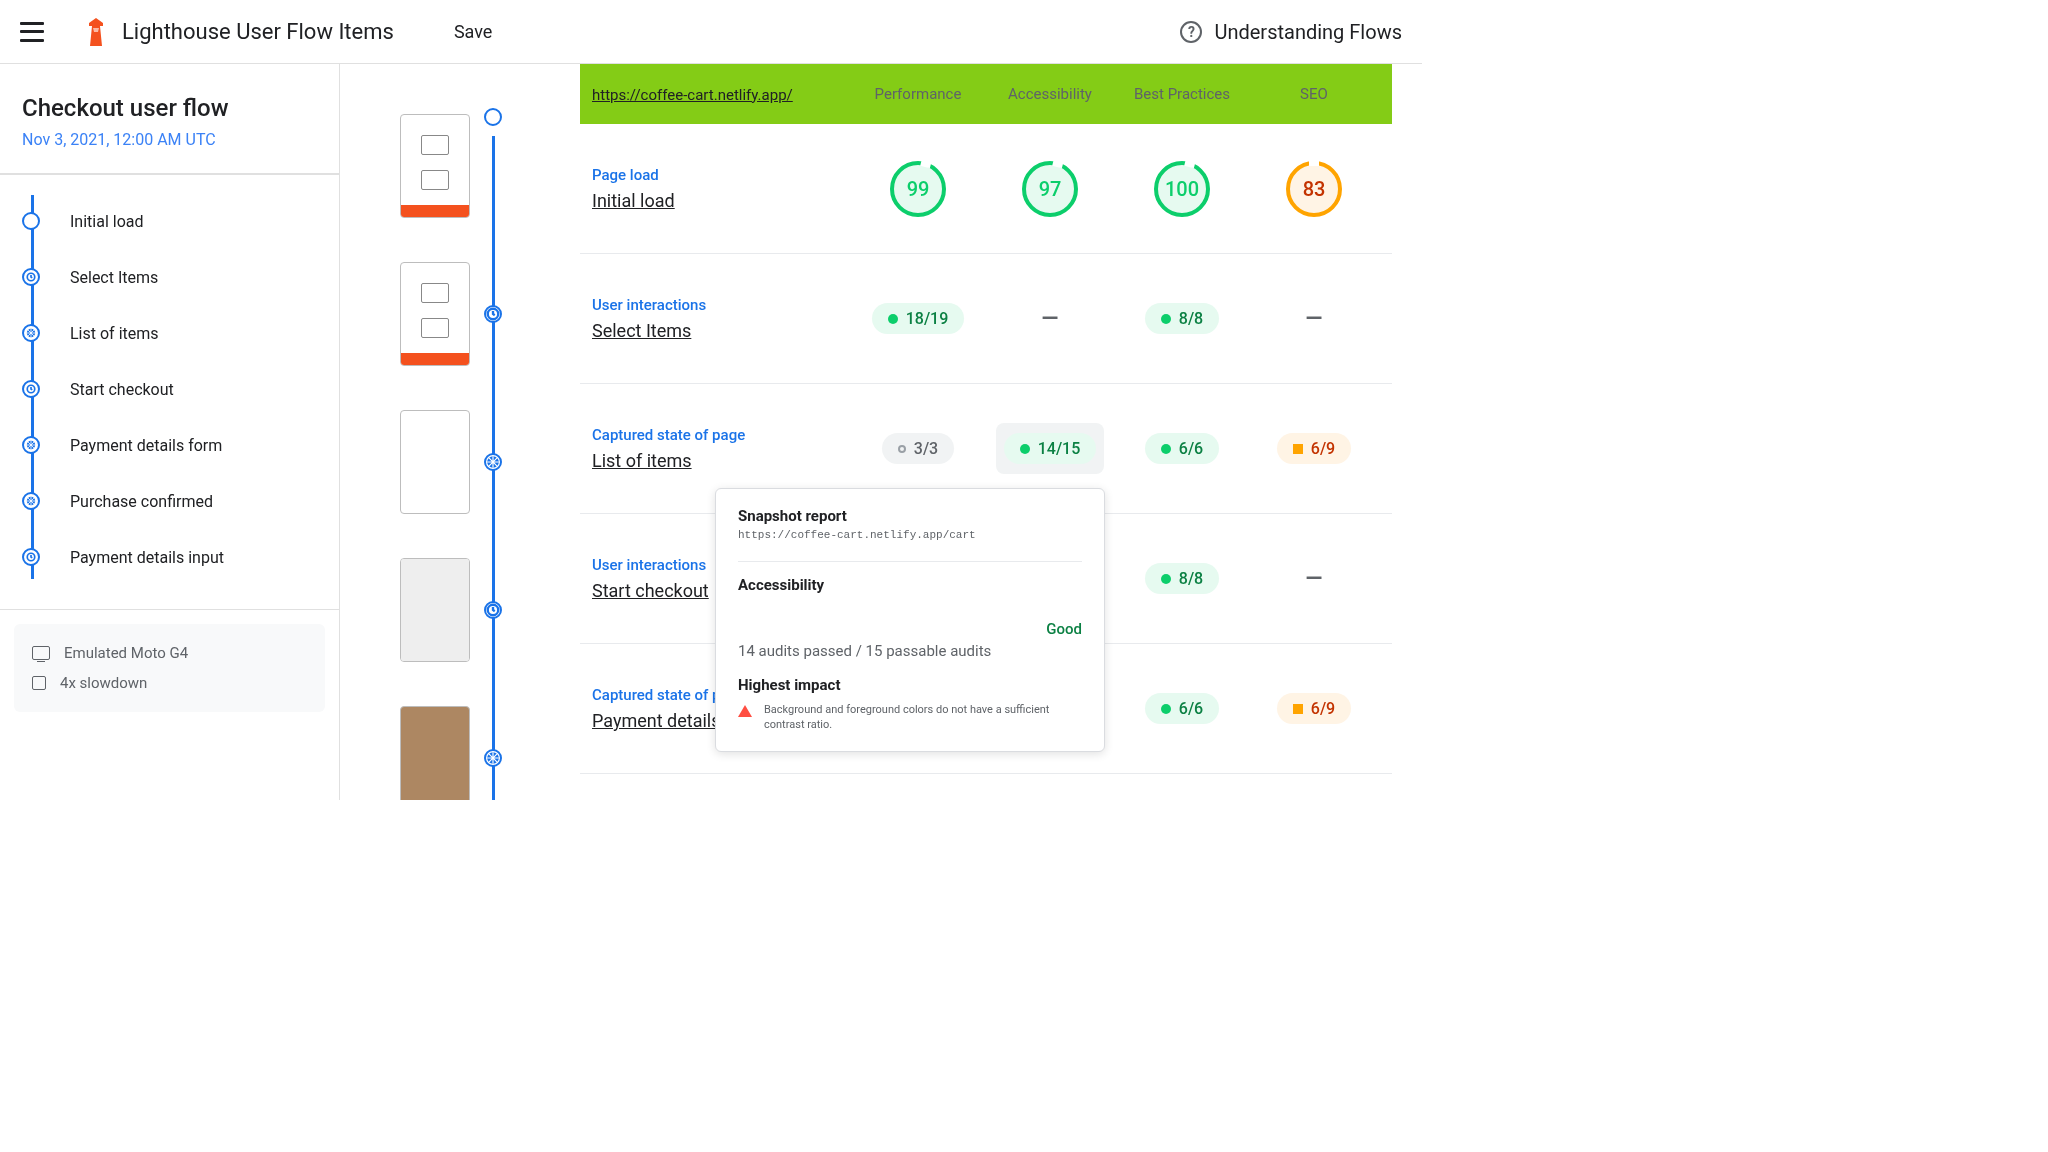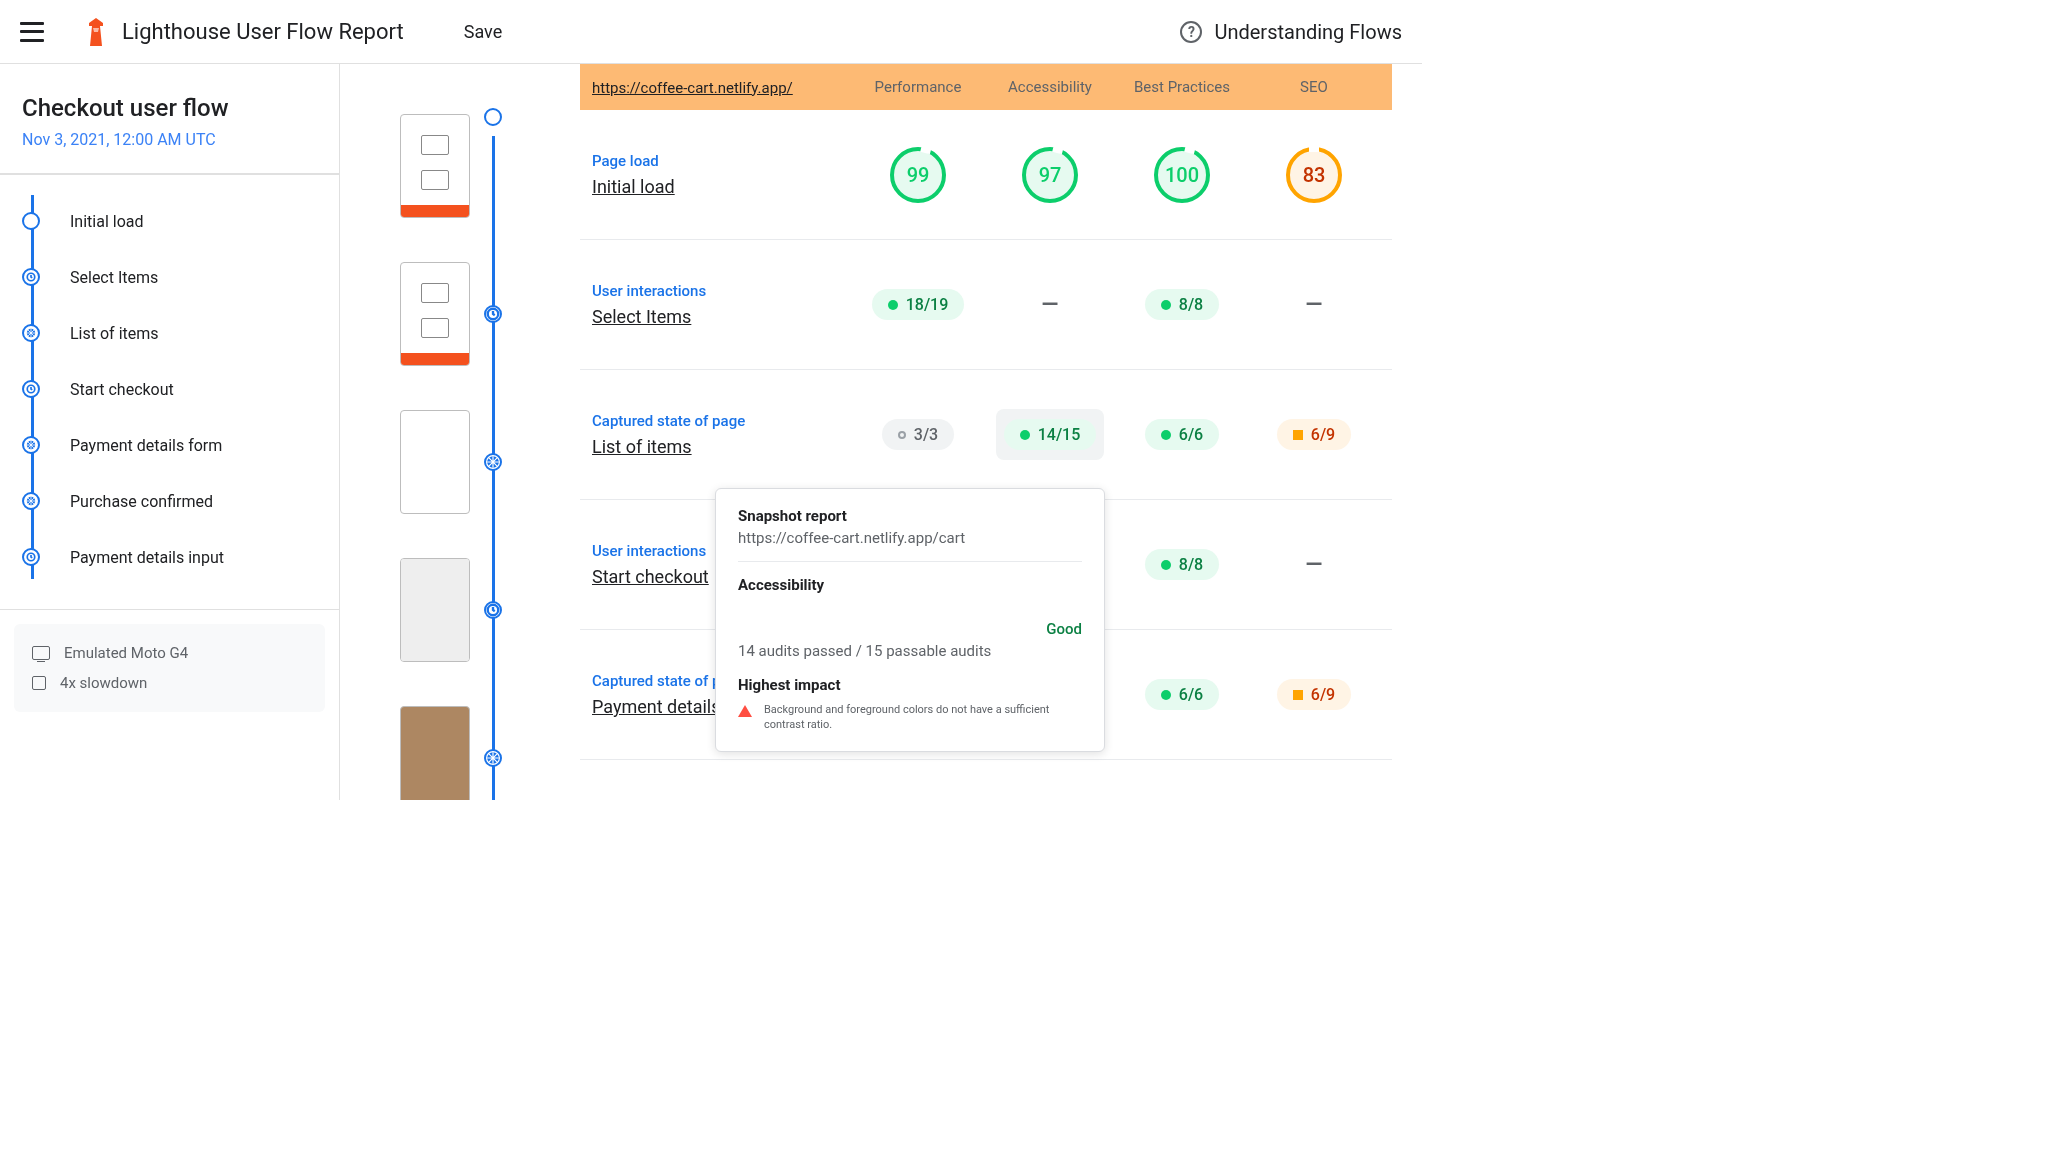--- a/index.html
+++ b/index.html
@@ -47,21 +47,21 @@
   
   .timeline-col { width: 240px; padding: 50px 0 0 60px; position: relative; }
   .tl-line { position: absolute; left: 152px; top: 72px; bottom: 0; width: 3px; background: #1a73e8; }
   .tl-step { display: flex; align-items: center; margin-bottom: 44px; position: relative; height: 104px; }
   .tl-thumb { width: 70px; height: 104px; border: 1px solid #bdbdbd; border-radius: 4px; background: #fff; margin-right: 16px; overflow:hidden; position:relative; }
   .tl-thumb.brown { background:#ad8762; }
   .tl-marker { width: 18px; height: 18px; border: 2.5px solid #1a73e8; background: #fff; border-radius: 50%; position: absolute; left: 84px; z-index: 2; display:flex;align-items:center;justify-content:center;}
   .tl-step:first-child .tl-marker { top: -6px; }
   
   .report-col { flex: 1; padding: 0 30px 0 0; overflow: visible; position: relative; }
-  .report-header { display: flex; background: #fdba74; height: 46px; align-items: center; padding: 0 12px; }
+  .report-header { display: flex; background: #84cc16; height: 60px; align-items: center; padding: 0 12px; }
   .url-col { width: 260px; }
   .url-link { text-decoration: underline; font-size: 15px; color: #202124; }
   .metric-col { flex: 1; text-align: center; font-size: 15px; color: #5f6368; }
   
   .report-row { display: flex; align-items: center; padding: 28px 12px; border-bottom: 1px solid #e8eaed; min-height: 130px; }
   .row-label { width: 260px; }
   .row-type { color: #1a73e8; font-size: 15px; font-weight: 500; margin-bottom: 6px; }
   .row-name { font-size: 18px; text-decoration: underline; color: #202124; }
   .score-col { flex: 1; display: flex; justify-content: center; }
   
@@ -78,21 +78,21 @@
   .chip .dot { width: 10px; height: 10px; border-radius: 50%; }
   .chip .dot.g { background: #0cce6b; }
   .chip .dot.hollow { border:2px solid #9aa0a6; background:transparent; width:8px;height:8px;}
   .chip .sq { width: 10px; height: 10px; background: #ffa400; }
   .dash { color: #5f6368; font-size: 22px; font-weight: bold; }
   
   .highlight-cell { background: #f1f3f4; border-radius: 8px; padding: 10px 8px; }
   
   .tooltip { position: absolute; background: #fff; border: 1px solid #dadce0; border-radius: 6px; box-shadow: 0 2px 10px rgba(0,0,0,0.12); padding: 18px 22px; width: 390px; z-index: 100; top: 424px; left: 135px; }
   .tt-title { font-size: 15px; font-weight: 700; margin-bottom: 4px; }
-  .tt-url { font-size: 15px; color: #5f6368; margin-bottom: 14px; }
+  .tt-url { font-size: 11px; color: #5f6368; margin-bottom: 20px; font-family: Liberation Mono, monospace; }
   .tt-divider { height:1px; background:#e8eaed; margin-bottom:14px;}
   .tt-row { display: flex; justify-content: space-between; margin-bottom: 4px; }
   .tt-cat { font-size: 15px; font-weight: 700; }
   .tt-status { font-size: 15px; font-weight: 500; color: #0b8043; margin-top: 44px; }
   .tt-detail { font-size: 15px; color: #5f6368; margin-bottom: 16px; }
   .tt-impact-title { font-size: 15px; font-weight: 700; margin-bottom: 8px; }
   .tt-impact { display: flex; gap: 12px; font-size: 11px; color: #5f6368; line-height: 1.4; }
   .tri { width: 0; height: 0; border-left: 7px solid transparent; border-right: 7px solid transparent; border-bottom: 12px solid #ff4e42; flex-shrink: 0; margin-top: 3px; }
   
   .thumb-bar{position:absolute;bottom:0;left:0;right:0;height:12px;background:#f4511e;}
@@ -106,21 +106,21 @@
 <div class="topbar">
   <div class="hamburger">
       <span></span>
       <span></span>
       <span></span>
     </div>
   <svg class="lighthouse-icon" viewBox="0 0 24 28">
       <path fill="#f4511e" d="M12 0l7 5v3h-3l2 20H6l2-20H5V5z"></path>
       <path fill="#fff" d="M9 10h6l-1 4H10z" opacity="0.6"></path>
     </svg>
-  <div class="app-title">Lighthouse User Flow Report</div>
+  <div class="app-title">Lighthouse User Flow Items</div>
   <div class="save-btn">Save</div>
   <div class="spacer"></div>
   <div class="help-icon">?</div>
   <div class="flows-link">Understanding Flows</div>
 </div>
 
 <div class="main">
   <div class="sidebar">
     <div class="flow-header">
       <div class="flow-title">Checkout user flow</div>

